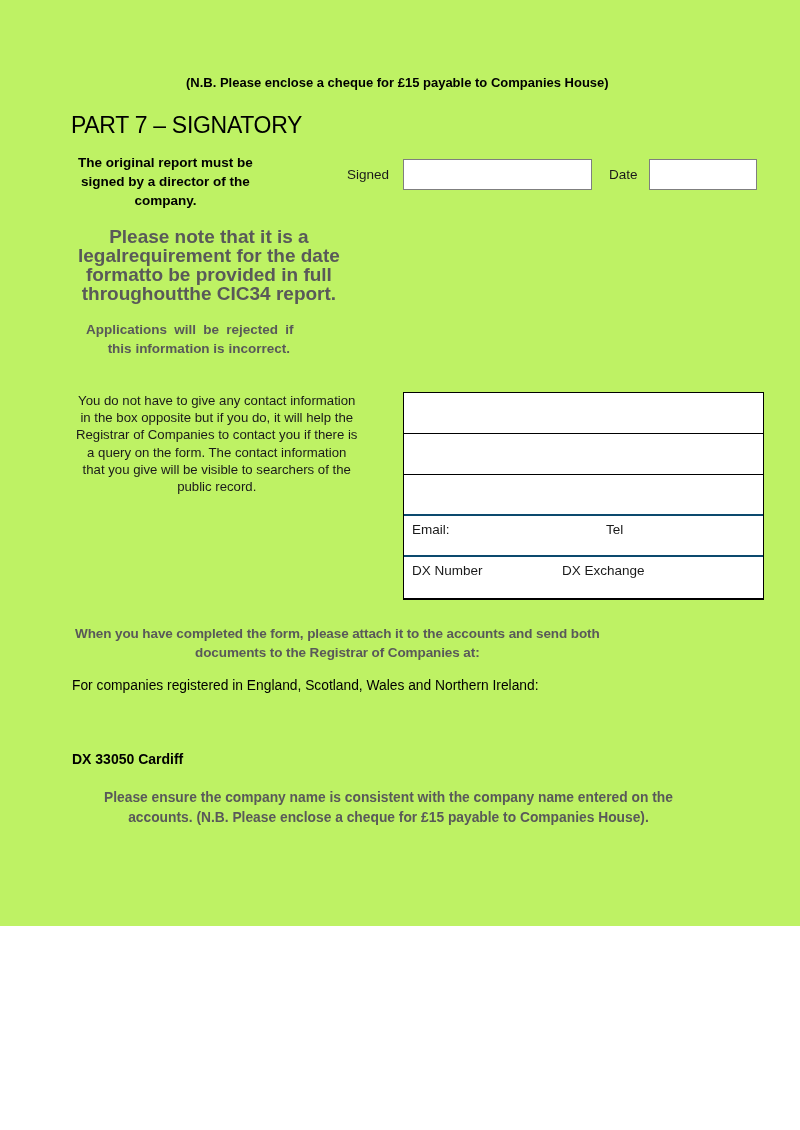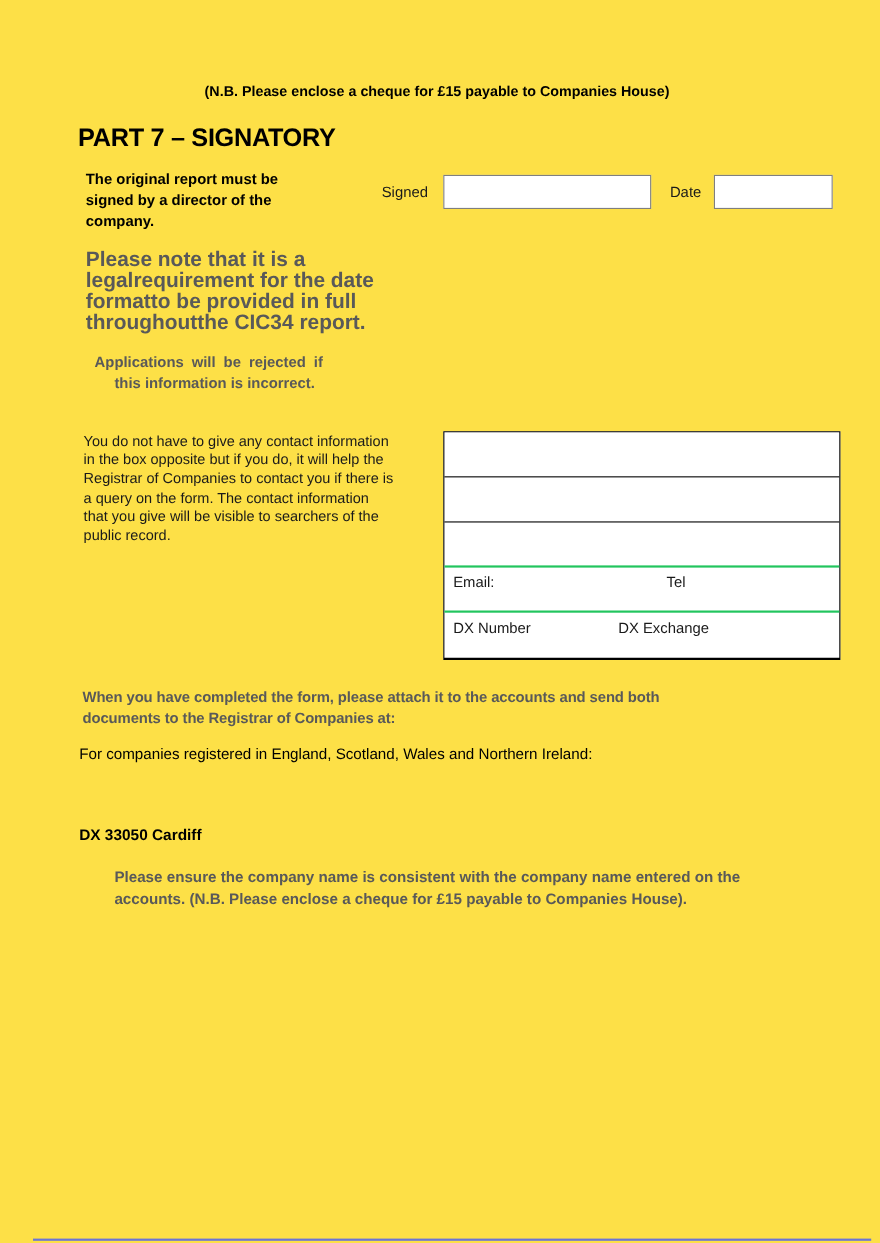--- a/index.html
+++ b/index.html
@@ -1,51 +1,52 @@
 <!DOCTYPE html>
 <html><head>
 <meta charset="utf-8">
 <style>
   * { margin: 0; padding: 0; box-sizing: border-box; }
   html, body { background: #ffffff; }
   .page {
     position: relative;
     width: 800px;
-    height: 1130px;
-    background: #fde047;
+    height: 926px;
+    background: #bef264;
     font-family: "Liberation Sans", "DejaVu Sans", sans-serif;
     color: #1a1a1a;
     overflow: hidden;
+    text-align: center;
   }
   .abs { position: absolute; }
   .pre { white-space: pre-line; }
   .gray { color: #595959; }
   .black { color: #000000; }
 
   .note-top { left: 186px; top: 75px; font-size: 13px; font-weight: bold; white-space: nowrap; }
-  .heading { left: 71px; top: 112px; font-size: 23px; font-weight: bold; color: #000; letter-spacing: -0.3px; white-space: nowrap; }
+  .heading { left: 71px; top: 112px; font-size: 23px; font-weight: normal; color: #000; letter-spacing: -0.3px; white-space: nowrap; }
 
   .instr { left: 78px; top: 153px; font-size: 13.5px; line-height: 19px; font-weight: bold; }
 
   .signed-label { left: 347px; top: 167px; font-size: 13.5px; }
   .signed-box { left: 403px; top: 159px; width: 189px; height: 31px; background: #fff; border: 1px solid #7f7f7f; }
   .date-label { left: 609px; top: 167px; font-size: 13.5px; }
   .date-box { left: 649px; top: 159px; width: 108px; height: 31px; background: #fff; border: 1px solid #7f7f7f; }
 
   .legal { left: 78px; top: 227px; font-size: 19px; line-height: 19px; font-weight: bold; }
   .reject { left: 86px; top: 320px; font-size: 13.5px; line-height: 19px; font-weight: bold; }
   .reject .line1 { display: block; word-spacing: 3.5px; }
   .reject .line2 { display: block; margin-left: 18px; }
 
   .contact-desc { left: 76px; top: 392px; font-size: 13.2px; line-height: 17.2px; }
 
   .contact-box { left: 403px; top: 392px; width: 361px; border: 1px solid #000; border-bottom-width: 2px; background: #fff; }
   .cb-row { position: relative; height: 41px; }
   .cb-row.sep1 { border-bottom: 1px solid #000; }
-  .cb-row.sep2 { border-bottom: 2px solid #22c55e; }
+  .cb-row.sep2 { border-bottom: 2px solid #0c4a6e; }
   .cb-row .lbl { position: absolute; top: 6px; font-size: 13.5px; color: #1a1a1a; }
   .lbl.email { left: 8px; }
   .lbl.tel { left: 202px; }
   .lbl.dxnum { left: 8px; }
   .lbl.dxexch { left: 158px; }
 
   .attach { left: 75px; top: 624px; font-size: 13.5px; line-height: 19px; font-weight: bold; letter-spacing: -0.1px; }
   .regions { left: 72px; top: 678px; font-size: 13.8px; }
   .address { left: 72px; top: 714px; font-size: 14px; font-weight: bold; color: #000; }
   .dx-addr { left: 72px; top: 751px; font-size: 14px; font-weight: bold; color: #000; }

